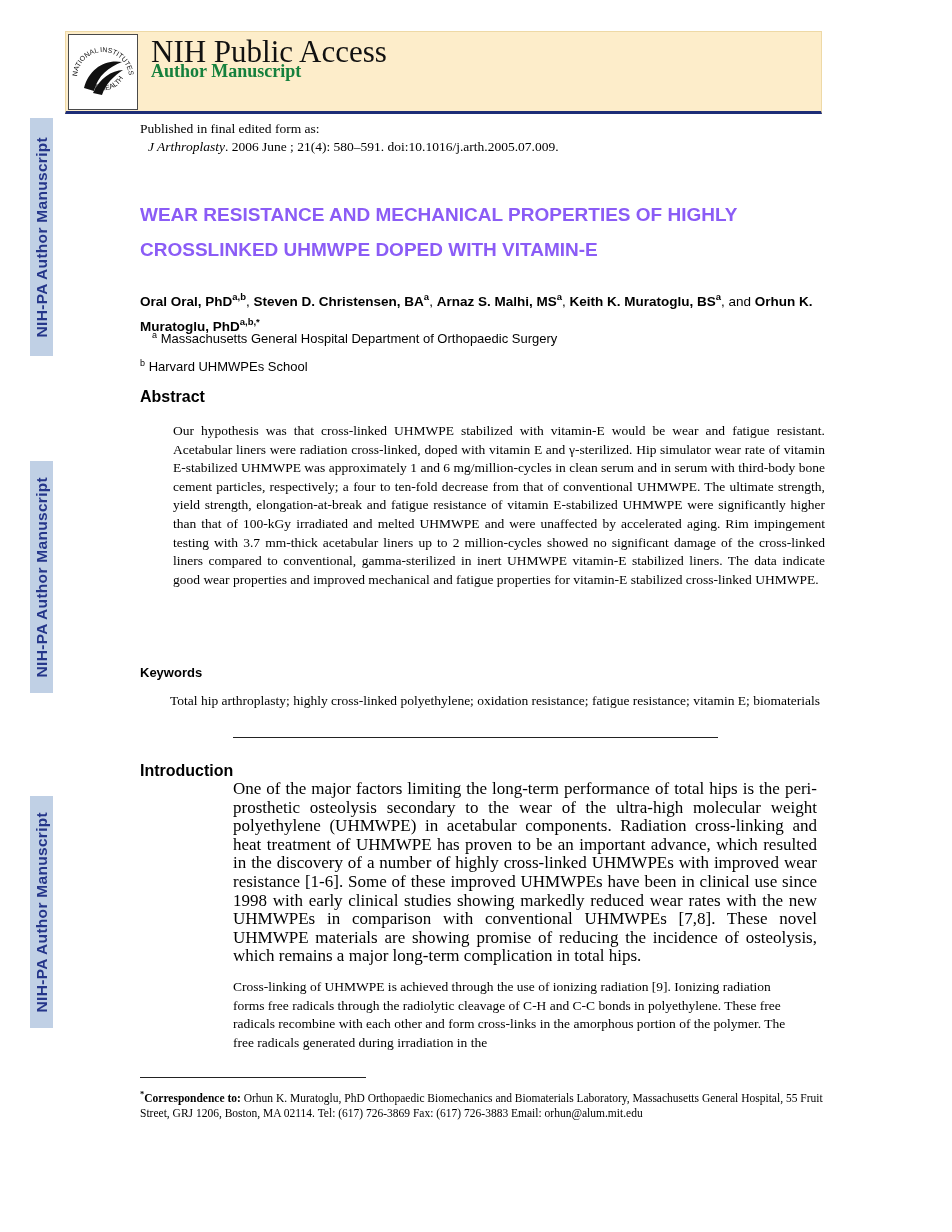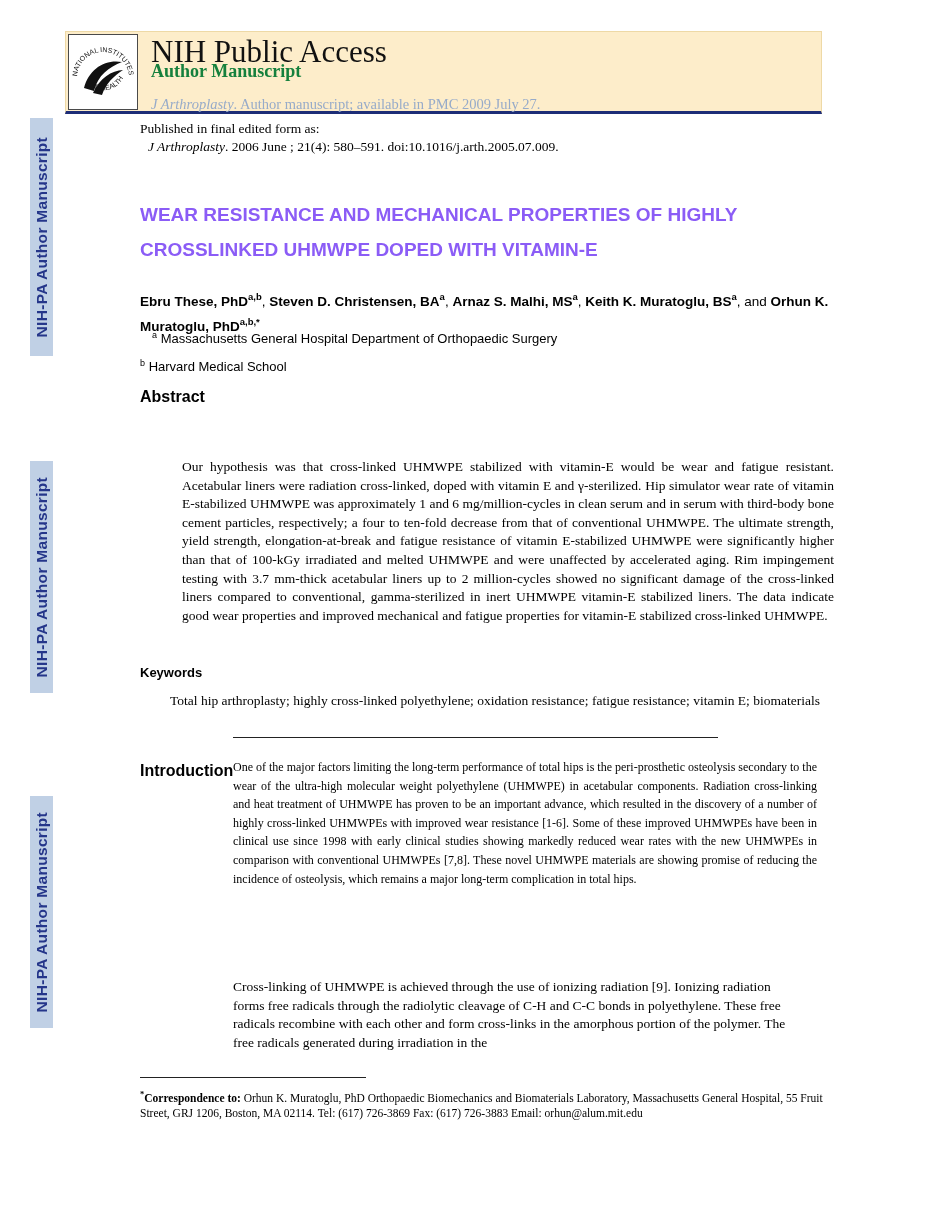--- a/index.html
+++ b/index.html
@@ -38,24 +38,24 @@
   .aff sup { font-size:9px; }
   #aff-a { top:330px;margin-left:12px; }
   #aff-b { top:358px; }
 
   .h-section { position:absolute; left:140px; font-family:"Liberation Sans", sans-serif; font-weight:bold; font-size:16px; }
   #abstract-h { top:388px; }
   #introduction-h { top:762px;text-align:right; }
   .h-sub { position:absolute; left:140px; font-family:"Liberation Sans", sans-serif; font-weight:bold; font-size:13px; }
   #keywords-h { top:665px; }
 
-  .abstract-text { position:absolute; left:182px; top:422px; width:652px; font-size:13.5px; line-height:18.6px; text-align:justify;margin-top:36px; }
+  .abstract-text { position:absolute; left:173px; top:422px; width:652px; font-size:13.5px; line-height:18.6px; text-align:justify; }
   .keywords-text { position:absolute; left:170px; top:692px; width:652px; font-size:13.5px; line-height:18.5px; }
   .rule    { position:absolute; left:233px; top:737px; width:485px; height:1px; background:#222; }
-  .para1   { position:absolute; left:233px; top:758px; width:584px; font-size:12px; line-height:18.6px; text-align:justify; }
+  .para1   { position:absolute; left:233px; top:780px; width:584px; font-size:17px; line-height:18.6px; text-align:justify; }
   .para2   { position:absolute; left:233px; top:978px; width:558px; font-size:13.5px; line-height:18.6px; }
 
   .fn-rule  { position:absolute; left:140px; top:1077px; width:226px; height:1px; background:#222; }
   .footnote { position:absolute; left:140px; top:1087px; width:684px; font-size:11.5px; line-height:15px; }
   .footnote sup { font-size:8.5px; font-weight:bold; }
   .footnote b { font-weight:bold; }
 </style>
 </head>
 <body>
 
@@ -81,32 +81,31 @@
       </text>
       <text font-size="7" font-family="Liberation Sans, sans-serif" fill="#111">
         <textPath href="#arc-bot" startOffset="26%">OF HEALTH</textPath>
       </text>
       <path d="M14,52 C19,33 35,23 52,26 C39,31 28,39 24,55 Z" fill="#111"></path>
       <path d="M23,57 C29,43 42,34 53,34 C44,40 36,47 32,59 Z" fill="#111"></path>
     </svg>
   </div>
   <div class="banner-title">NIH Public Access</div>
   <div class="banner-sub">Author Manuscript</div>
-  <div class="banner-cit"><i>J Arthroplasty</i><span>. Author manuscript; available in PMC 2009 July 27.</span></div>
 </div>
 
 <div class="pub-line">Published in final edited form as:</div>
 <div class="pub-cit"><i>J Arthroplasty</i><span>. 2006 June ; 21(4): 580–591. doi:10.1016/j.arth.2005.07.009.</span></div>
 
 <h1 class="article-title">WEAR RESISTANCE AND MECHANICAL PROPERTIES OF HIGHLY CROSSLINKED UHMWPE DOPED WITH VITAMIN-E</h1>
 
-<p class="authors"><span>Ebru These, PhD</span><sup>a,b</sup><span class="sep">, </span><span>Steven D. Christensen, BA</span><sup>a</sup><span class="sep">, </span><span>Arnaz S. Malhi, MS</span><sup>a</sup><span class="sep">, </span><span>Keith K. Muratoglu, BS</span><sup>a</sup><span class="sep">, and </span><span>Orhun K. Muratoglu, PhD</span><sup>a,b,*</sup></p>
+<p class="authors"><span>Oral Oral, PhD</span><sup>a,b</sup><span class="sep">, </span><span>Steven D. Christensen, BA</span><sup>a</sup><span class="sep">, </span><span>Arnaz S. Malhi, MS</span><sup>a</sup><span class="sep">, </span><span>Keith K. Muratoglu, BS</span><sup>a</sup><span class="sep">, and </span><span>Orhun K. Muratoglu, PhD</span><sup>a,b,*</sup></p>
 
 <p class="aff" id="aff-a"><sup>a</sup><span> Massachusetts General Hospital Department of Orthopaedic Surgery</span></p>
-<p class="aff" id="aff-b"><sup>b</sup><span> Harvard Medical School</span></p>
+<p class="aff" id="aff-b"><sup>b</sup><span> Harvard UHMWPEs School</span></p>
 
 <h2 class="h-section" id="abstract-h">Abstract</h2>
 <p class="abstract-text">Our hypothesis was that cross-linked UHMWPE stabilized with vitamin-E would be wear and fatigue resistant. Acetabular liners were radiation cross-linked, doped with vitamin E and γ-sterilized. Hip simulator wear rate of vitamin E-stabilized UHMWPE was approximately 1 and 6 mg/million-cycles in clean serum and in serum with third-body bone cement particles, respectively; a four to ten-fold decrease from that of conventional UHMWPE. The ultimate strength, yield strength, elongation-at-break and fatigue resistance of vitamin E-stabilized UHMWPE were significantly higher than that of 100-kGy irradiated and melted UHMWPE and were unaffected by accelerated aging. Rim impingement testing with 3.7 mm-thick acetabular liners up to 2 million-cycles showed no significant damage of the cross-linked liners compared to conventional, gamma-sterilized in inert UHMWPE vitamin-E stabilized liners. The data indicate good wear properties and improved mechanical and fatigue properties for vitamin-E stabilized cross-linked UHMWPE.</p>
 
 <h3 class="h-sub" id="keywords-h">Keywords</h3>
 <p class="keywords-text">Total hip arthroplasty; highly cross-linked polyethylene; oxidation resistance; fatigue resistance; vitamin E; biomaterials</p>
 
 <div class="rule"></div>
 
 <h2 class="h-section" id="introduction-h">Introduction</h2>

